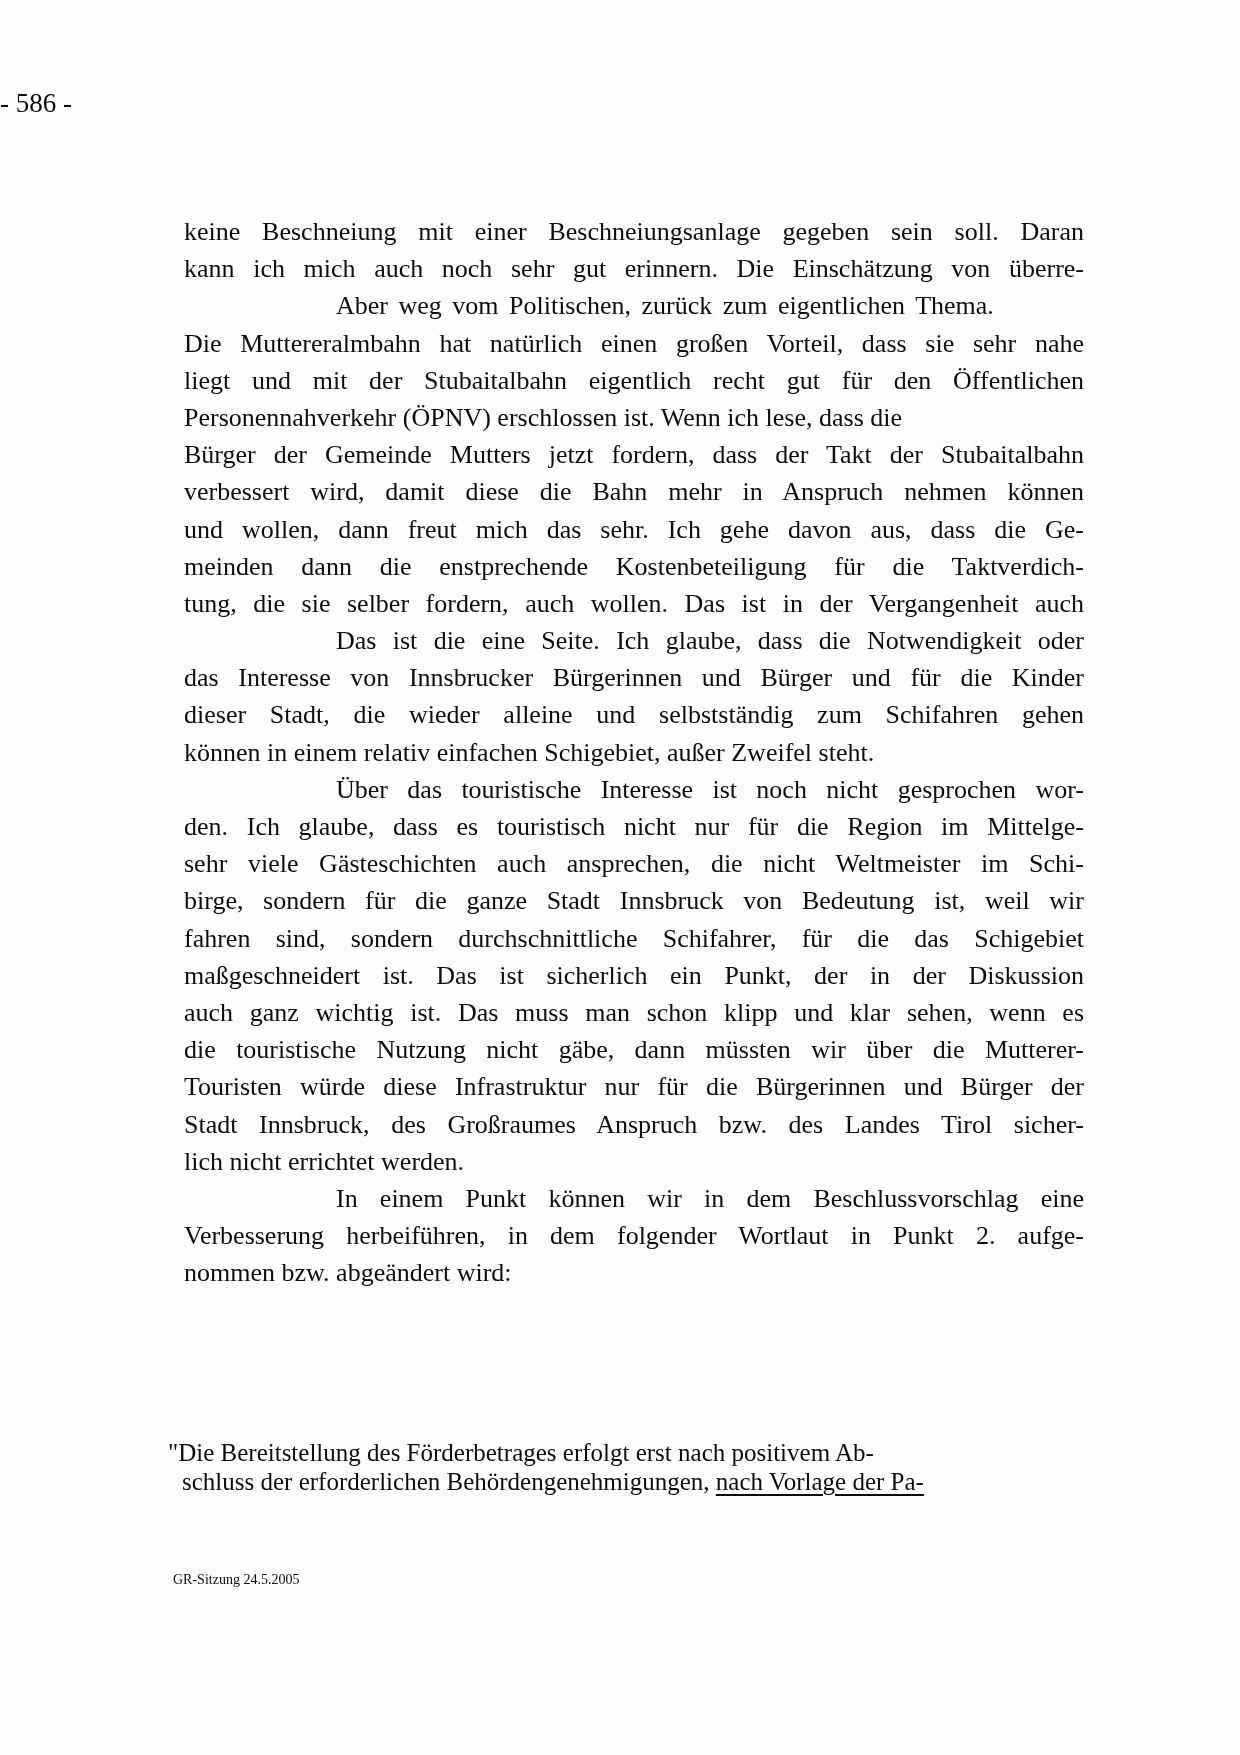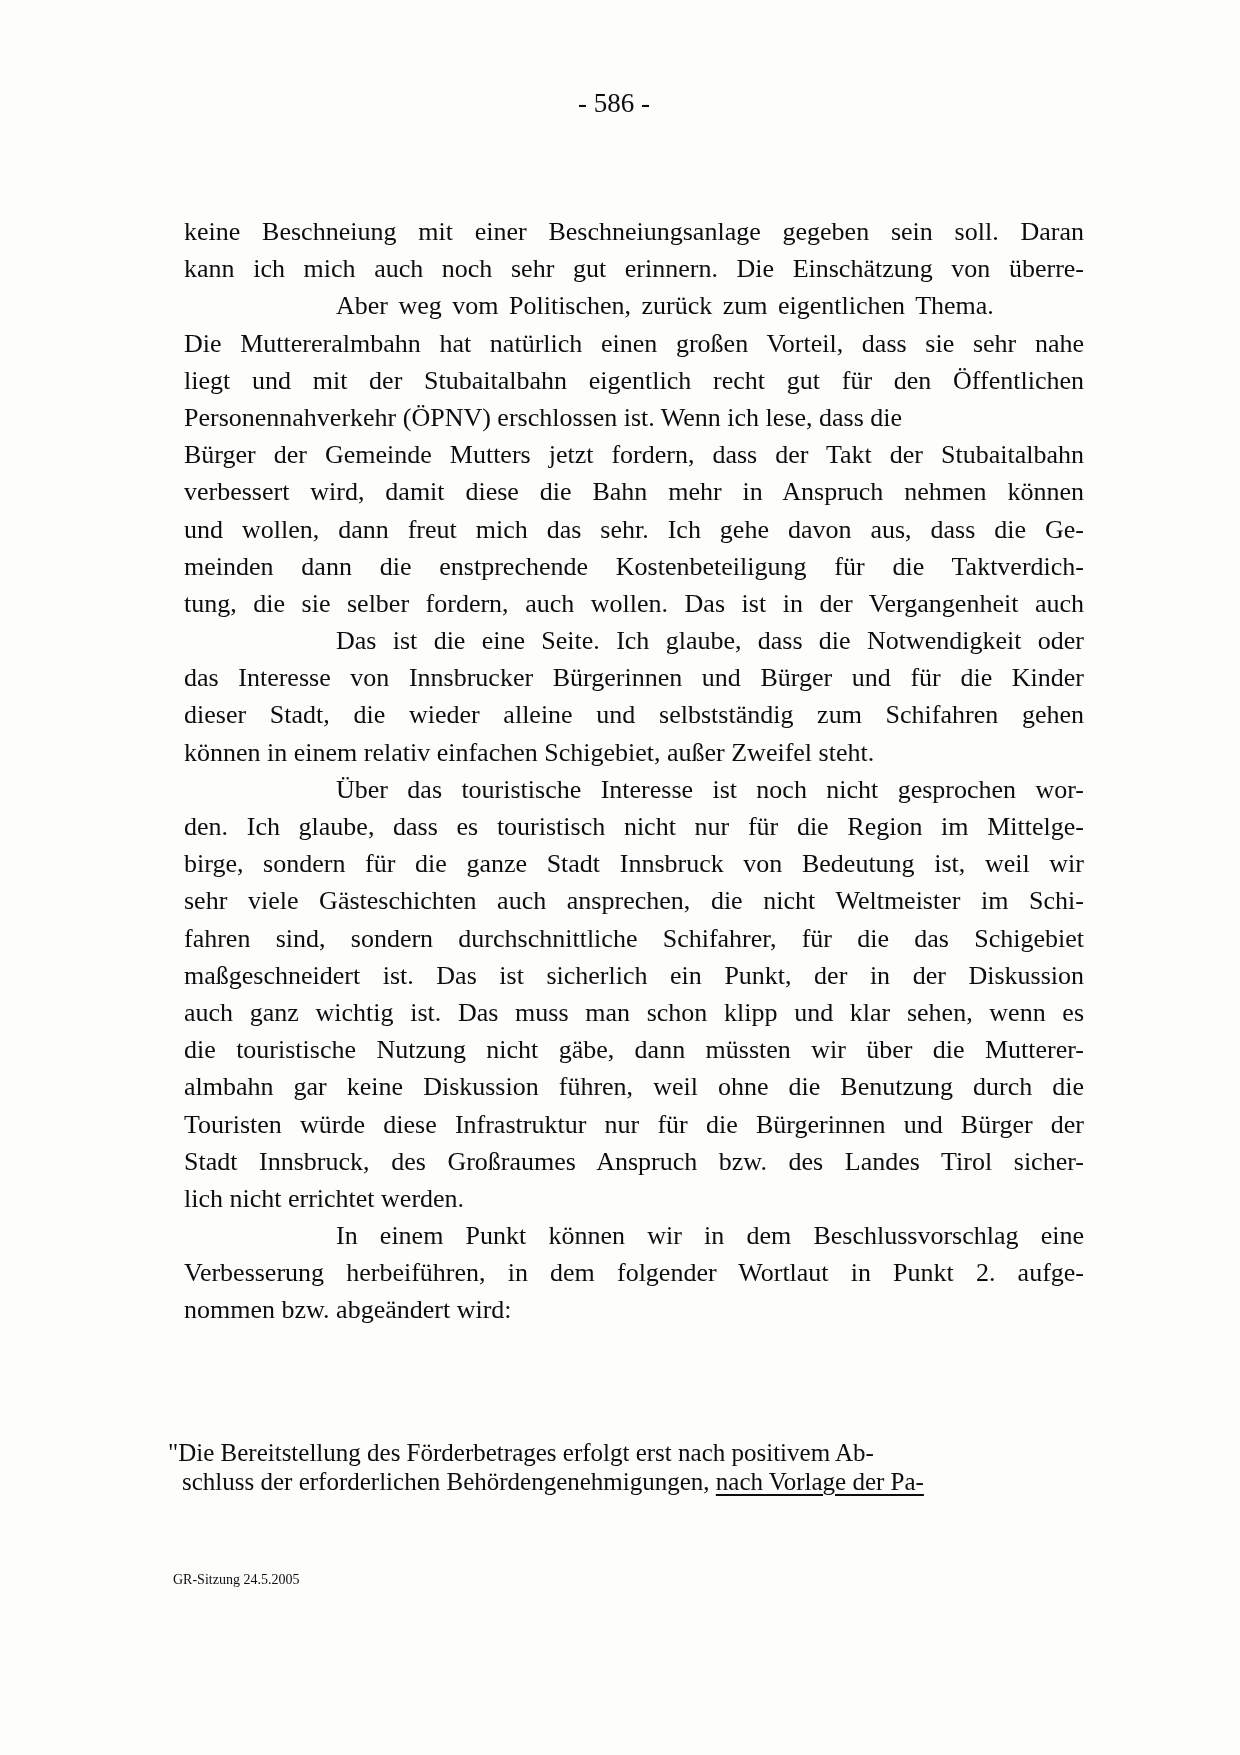--- a/index.html
+++ b/index.html
@@ -15,21 +15,20 @@
     background: #fdfdfc;
     color: #0d0d0d;
     font-family: "Liberation Serif", "DejaVu Serif", serif;
     overflow: hidden;
   }
   .pagenum {
     position: absolute;
     top: 88px;
     left: 0;
     width: 1228px;
-    text-align: center;
     font-size: 27px;
     line-height: 30px;
     white-space: pre;
   }
   .body-text {
     position: absolute;
     top: 213px;
     left: 168px;
     width: 900px;
     font-size: 26px;
@@ -103,27 +102,26 @@
       <div class="line justify">verbessert wird, damit diese die Bahn mehr in Anspruch nehmen können</div>
       <div class="line justify">und wollen, dann freut mich das sehr. Ich gehe davon aus, dass die Ge-</div>
       <div class="line justify">meinden dann die enstprechende Kostenbeteiligung für die Taktverdich-</div>
       <div class="line justify">tung, die sie selber fordern, auch wollen. Das ist in der Vergangenheit auch</div>
       <div class="line justify indent">Das ist die eine Seite. Ich glaube, dass die Notwendigkeit oder</div>
       <div class="line justify">das Interesse von Innsbrucker Bürgerinnen und Bürger und für die Kinder</div>
       <div class="line justify">dieser Stadt, die wieder alleine und selbstständig zum Schifahren gehen</div>
       <div class="line left">können in einem relativ einfachen Schigebiet, außer Zweifel steht.</div>
       <div class="line justify indent">Über das touristische Interesse ist noch nicht gesprochen wor-</div>
       <div class="line justify">den. Ich glaube, dass es touristisch nicht nur für die Region im Mittelge-</div>
+      <div class="line justify">sehr viele Gästeschichten auch ansprechen, die nicht Weltmeister im Schi-</div>
       <div class="line justify">birge, sondern für die ganze Stadt Innsbruck von Bedeutung ist, weil wir</div>
-      <div class="line justify">sehr viele Gästeschichten auch ansprechen, die nicht Weltmeister im Schi-</div>
       <div class="line justify">fahren sind, sondern durchschnittliche Schifahrer, für die das Schigebiet</div>
       <div class="line justify">maßgeschneidert ist. Das ist sicherlich ein Punkt, der in der Diskussion</div>
       <div class="line justify">auch ganz wichtig ist. Das muss man schon klipp und klar sehen, wenn es</div>
       <div class="line justify">die touristische Nutzung nicht gäbe, dann müssten wir über die Mutterer-</div>
-      <div class="line justify">almbahn gar keine Diskussion führen, weil ohne die Benutzung durch die</div>
       <div class="line justify">Touristen würde diese Infrastruktur nur für die Bürgerinnen und Bürger der</div>
       <div class="line justify">Stadt Innsbruck, des Großraumes Anspruch bzw. des Landes Tirol sicher-</div>
       <div class="line left">lich nicht errichtet werden.</div>
       <div class="line justify indent">In einem Punkt können wir in dem Beschlussvorschlag eine</div>
       <div class="line justify">Verbesserung herbeiführen, in dem folgender Wortlaut in Punkt 2. aufge-</div>
       <div class="line left">nommen bzw. abgeändert wird:</div>
     </div>
 
   <div class="quote-block">
     <div class="qline">"Die Bereitstellung des Förderbetrages erfolgt erst nach positivem Ab-</div>

